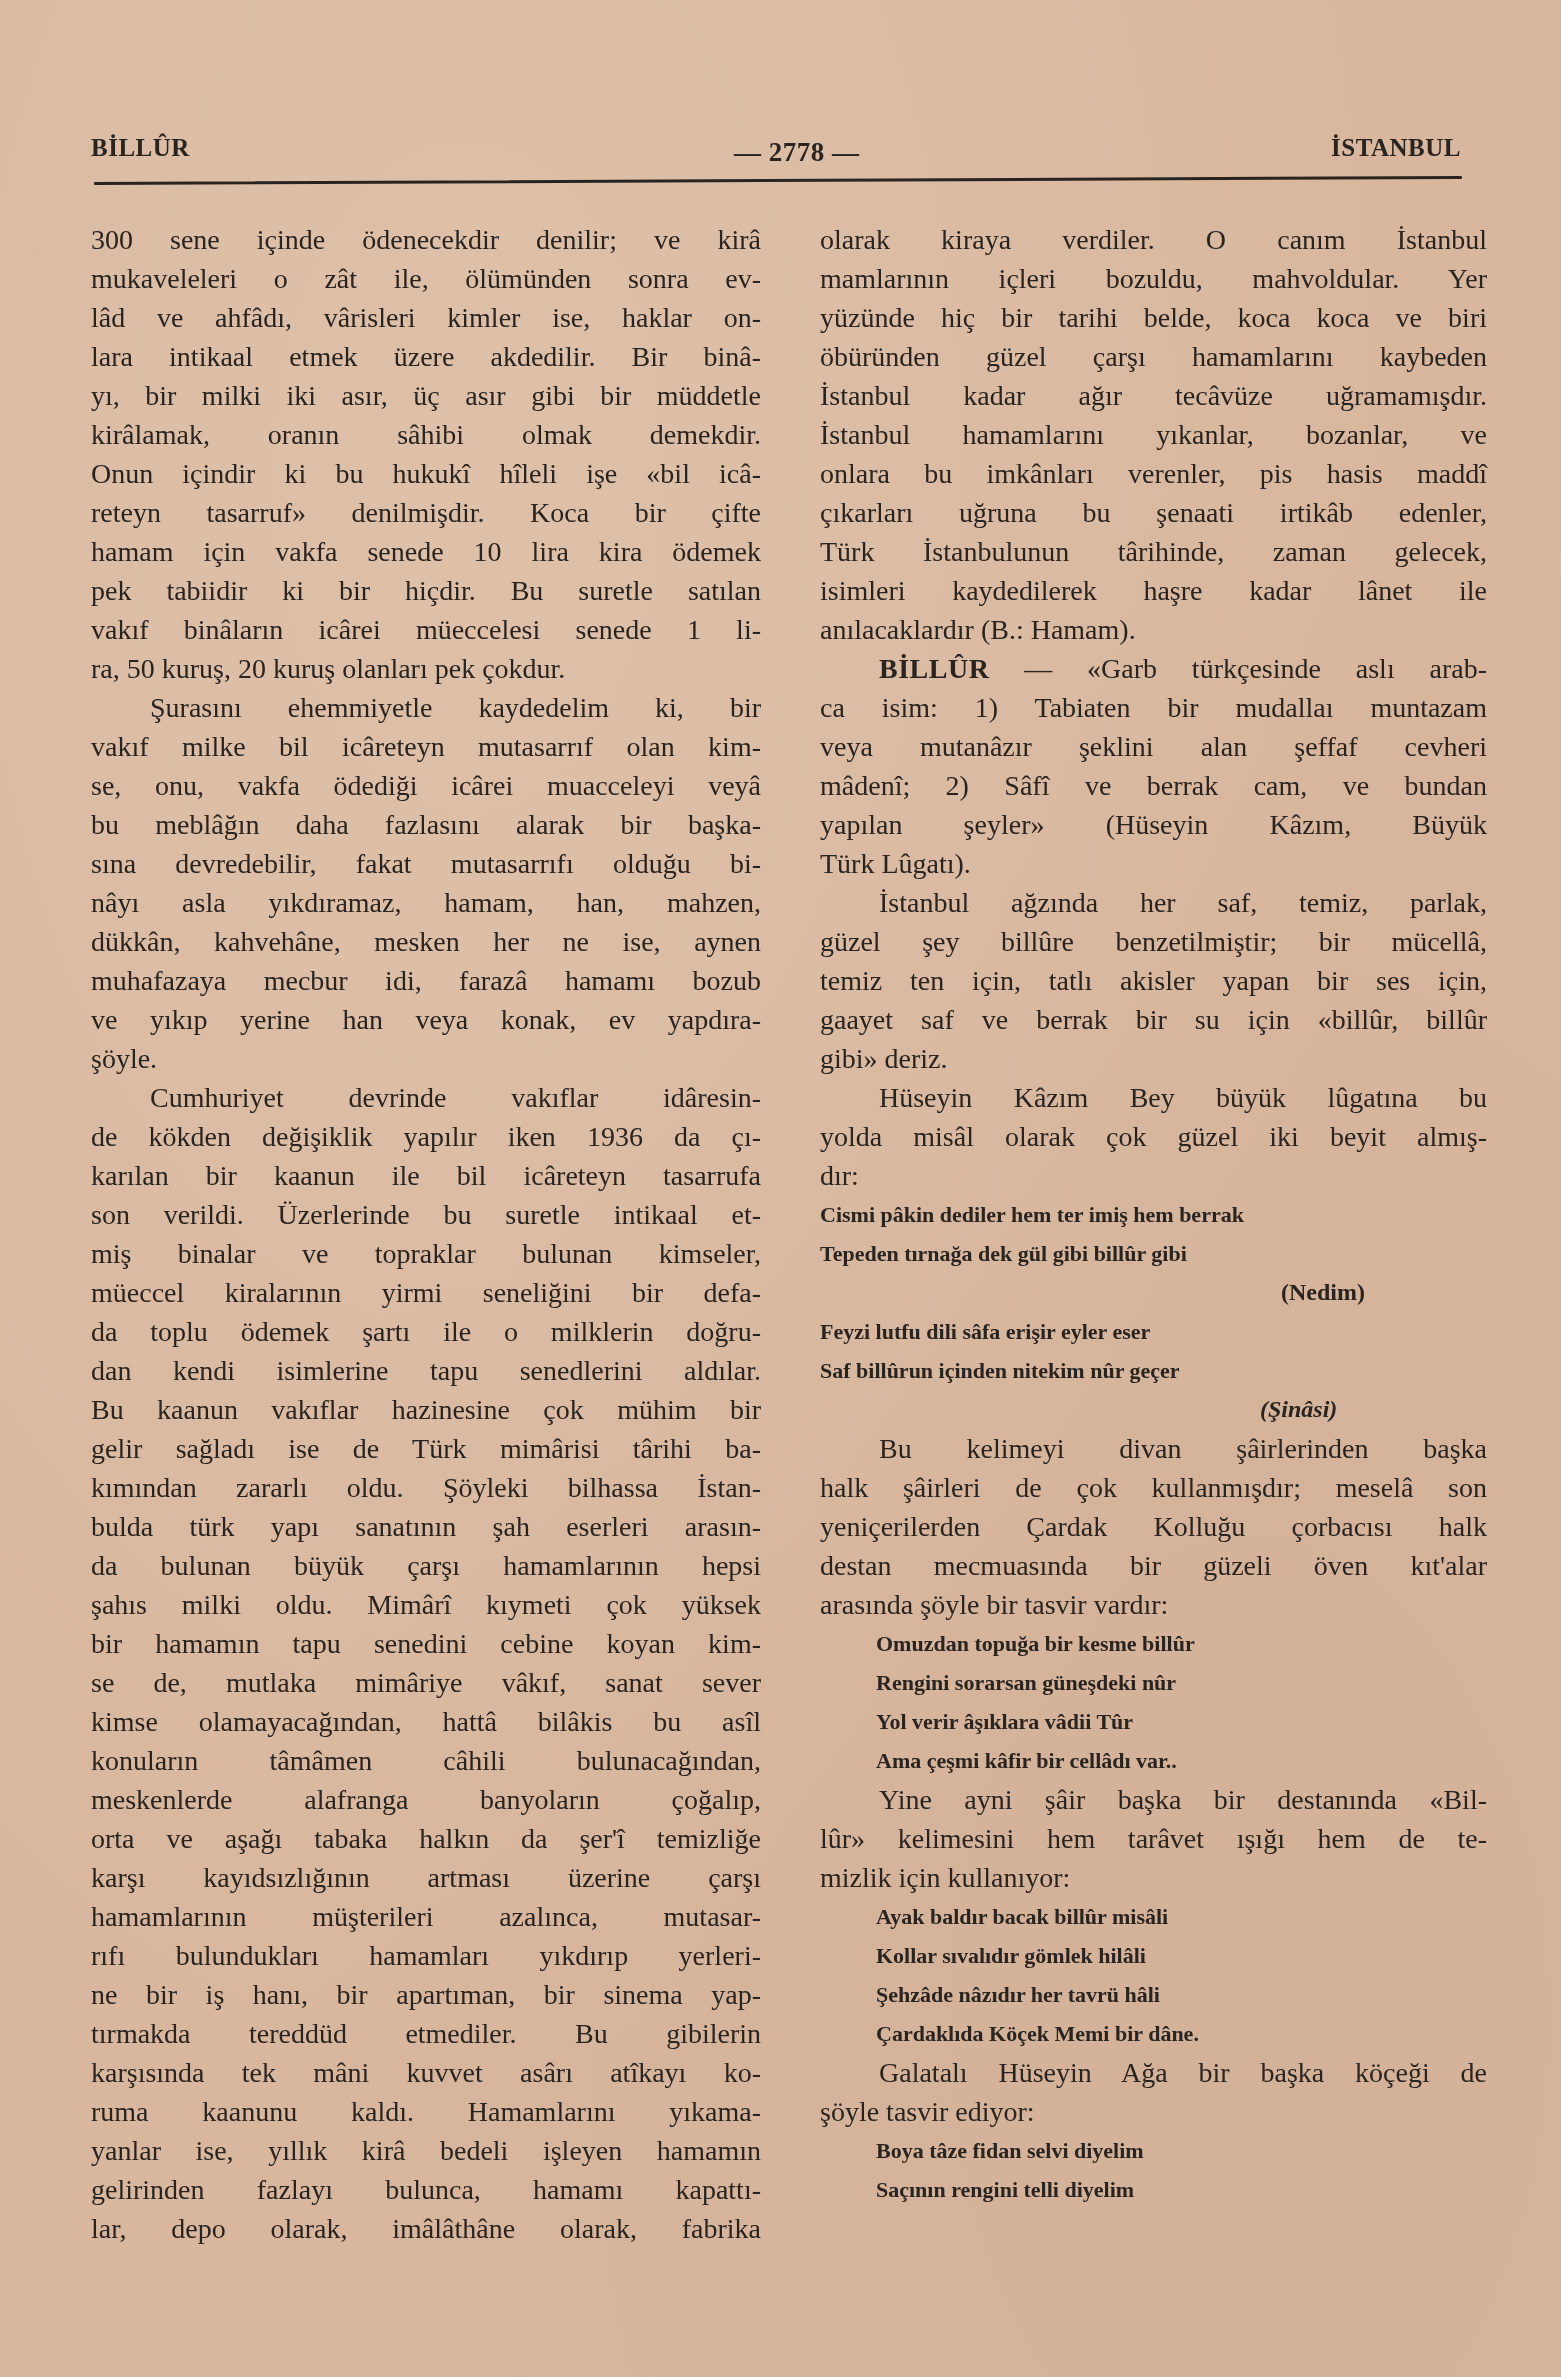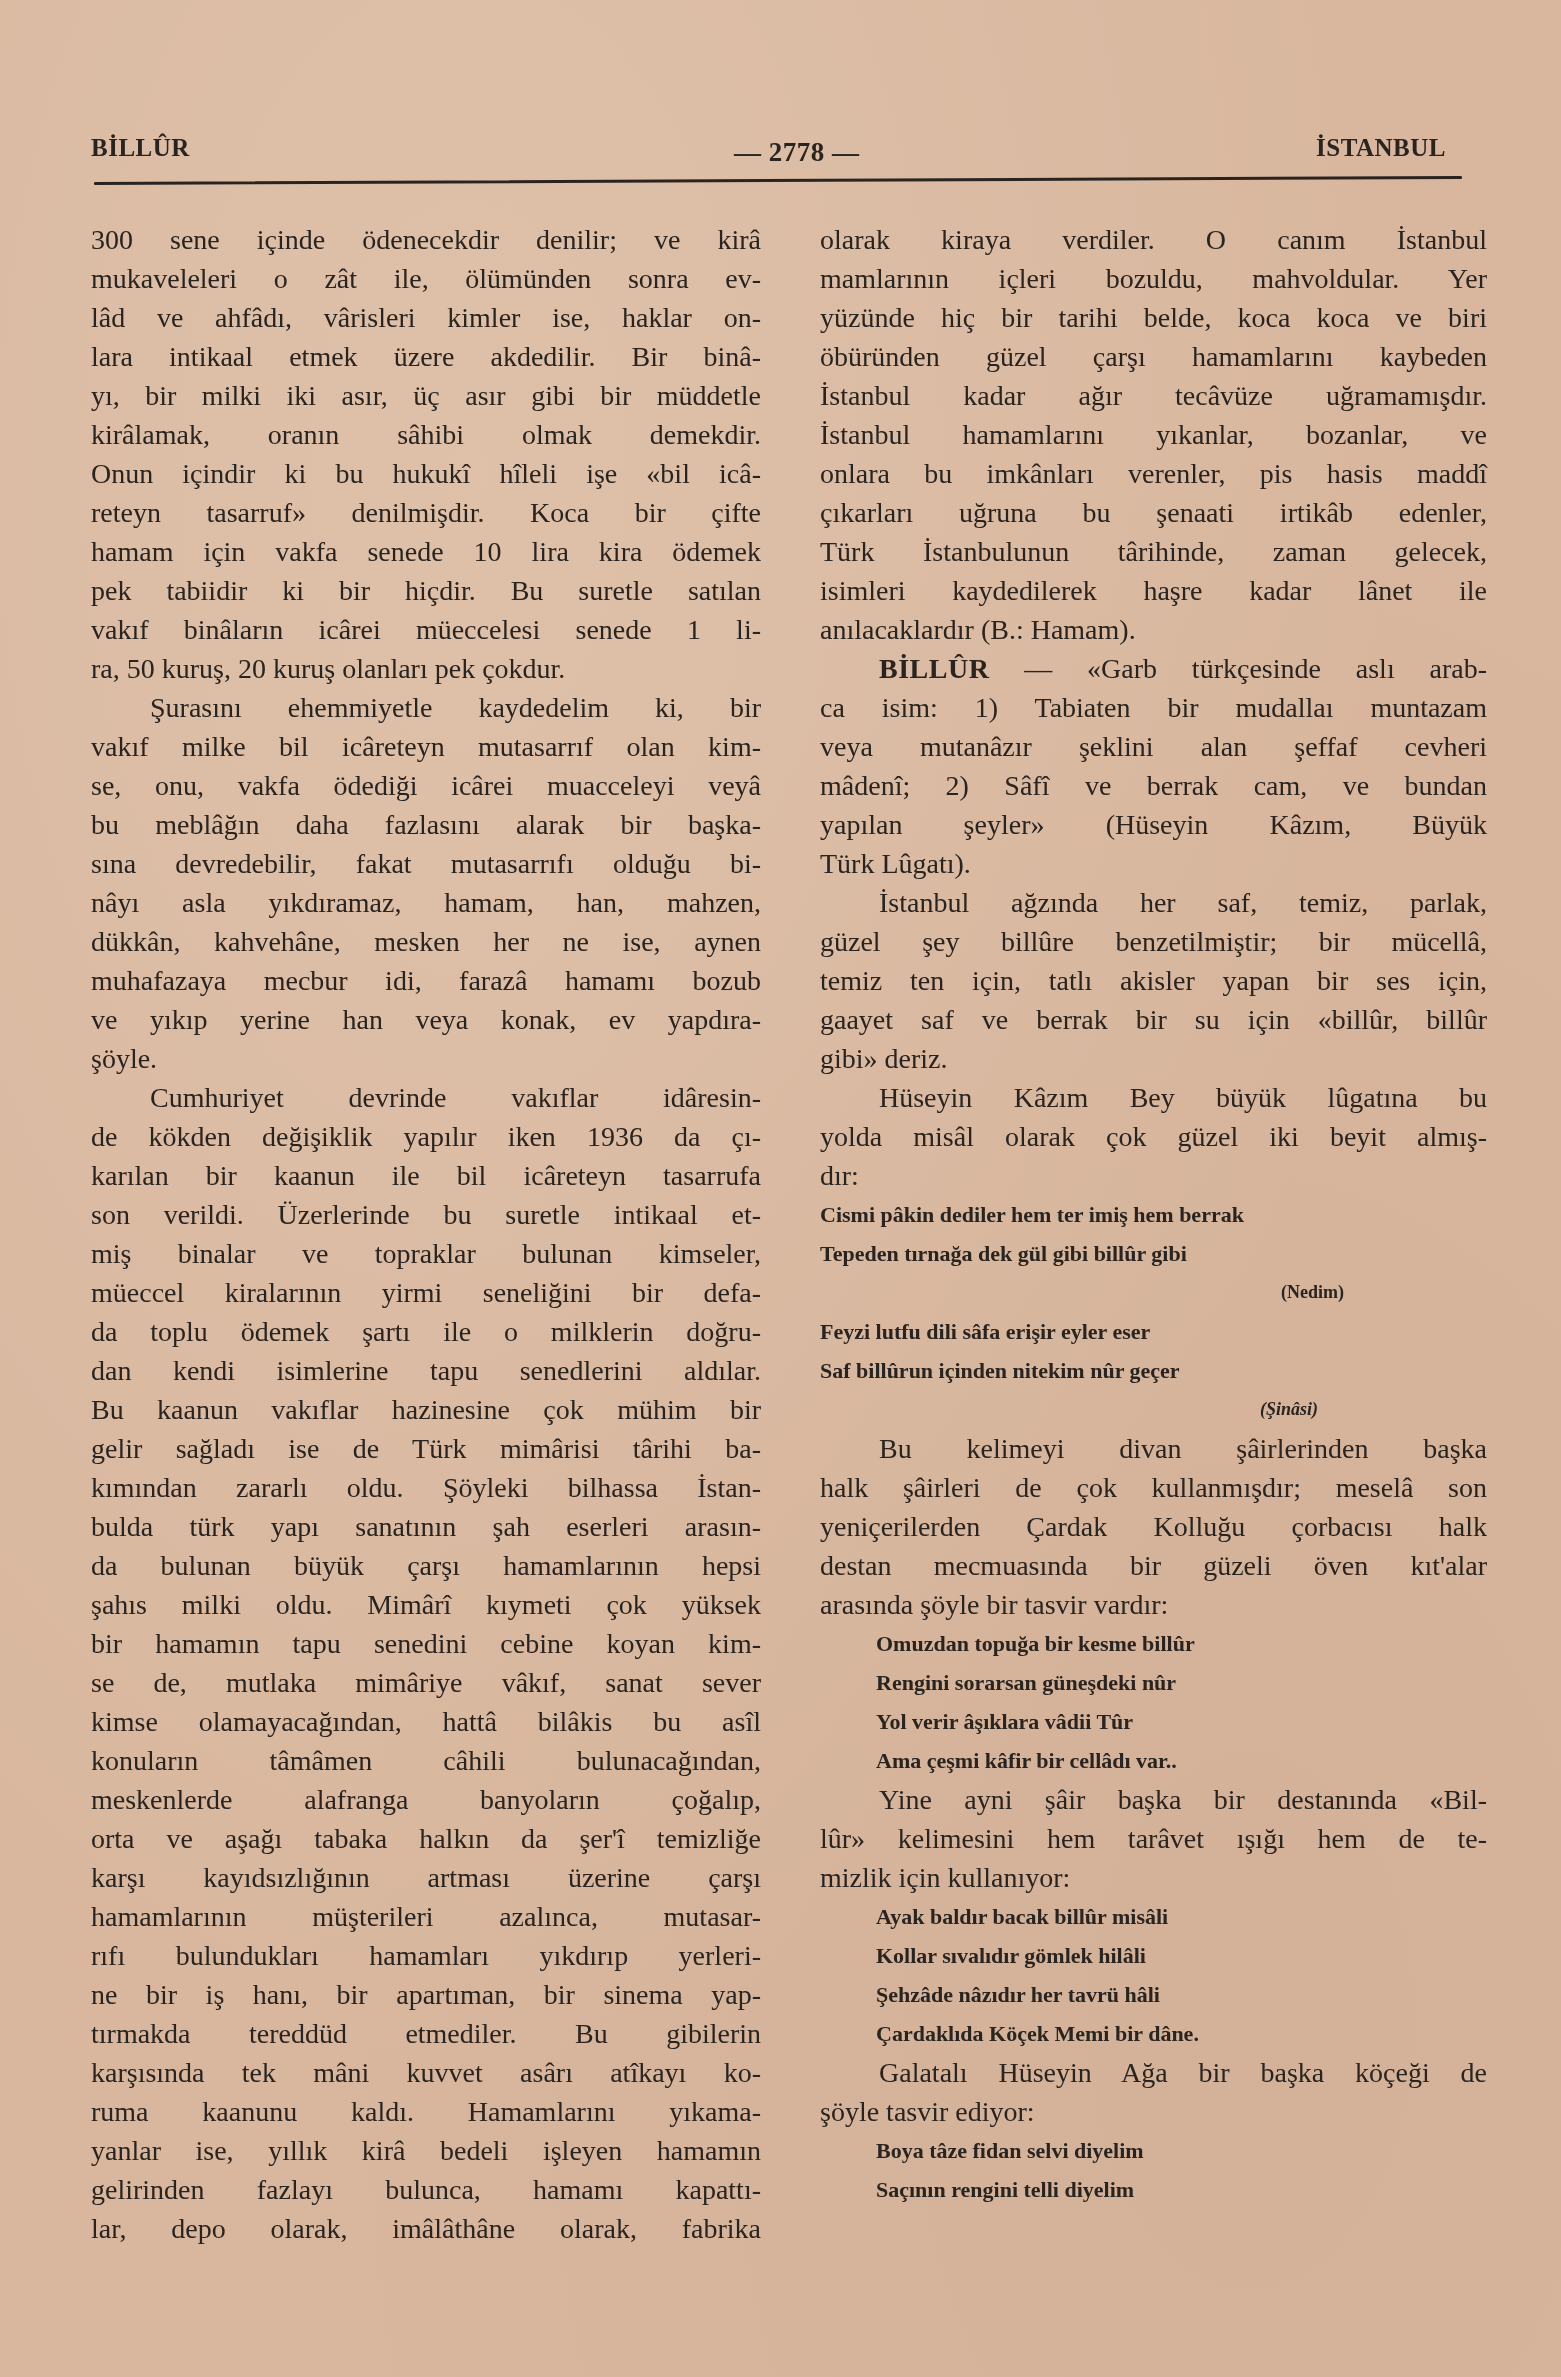--- a/index.html
+++ b/index.html
@@ -17,39 +17,39 @@
       radial-gradient(ellipse at 80% 85%, rgba(200,165,140,0.30), rgba(0,0,0,0) 55%),
       #d8b79e;
   }
   .running-head {
     position: absolute; top: 134px; left: 91px; width: 1370px; height: 32px;
     font-family: "Liberation Serif", "DejaVu Serif", serif;
     font-weight: bold; font-size: 25px; letter-spacing: 0.5px;
   }
   .rh-left { position: absolute; left: 0; top: 0; }
   .rh-center { position: absolute; left: 643px; top: 3.2px; font-size: 27px; }
-  .rh-right { position: absolute; right: 15px; top: 0; margin-left: 20px; }
+  .rh-right { position: absolute; right: 0; top: 0; margin-left: 20px; }
   .rule {
     position: absolute; top: 182px; left: 94px; width: 1368px; height: 2.7px;
     background: #2a2420; transform: rotate(-0.25deg); transform-origin: left center;
     border-radius: 1.1px;
   }
   .col {
     position: absolute; top: 220px;
     font-family: "Liberation Serif", "DejaVu Serif", serif;
     font-size: 28px; line-height: 39px;
   }
   .col-left { left: 91px; width: 670px; }
   .col-right { left: 820px; width: 667px; }
   .line { white-space: nowrap; height: 39px; text-align: justify; text-align-last: justify; }
   .line.last { text-align-last: left; }
   .line.indent { padding-left: 59px; }
   .verse { font-weight: bold; font-size: 22px; text-align-last: left; }
   .verse.indent { padding-left: 56px; }
-  .attrib { font-weight: bold; font-size: 18px; text-align-last: left; }
+  .attrib { font-weight: bold; font-size: 24px; text-align-last: left; }
   .headword { font-weight: bold; letter-spacing: 0.5px; }
 </style>
 </head>
 <body>
 
 <div class="paper"></div>
 
 <div class="running-head">
   <span class="rh-left">BİLLÛR</span>
   <span class="rh-center">— 2778 —</span>

